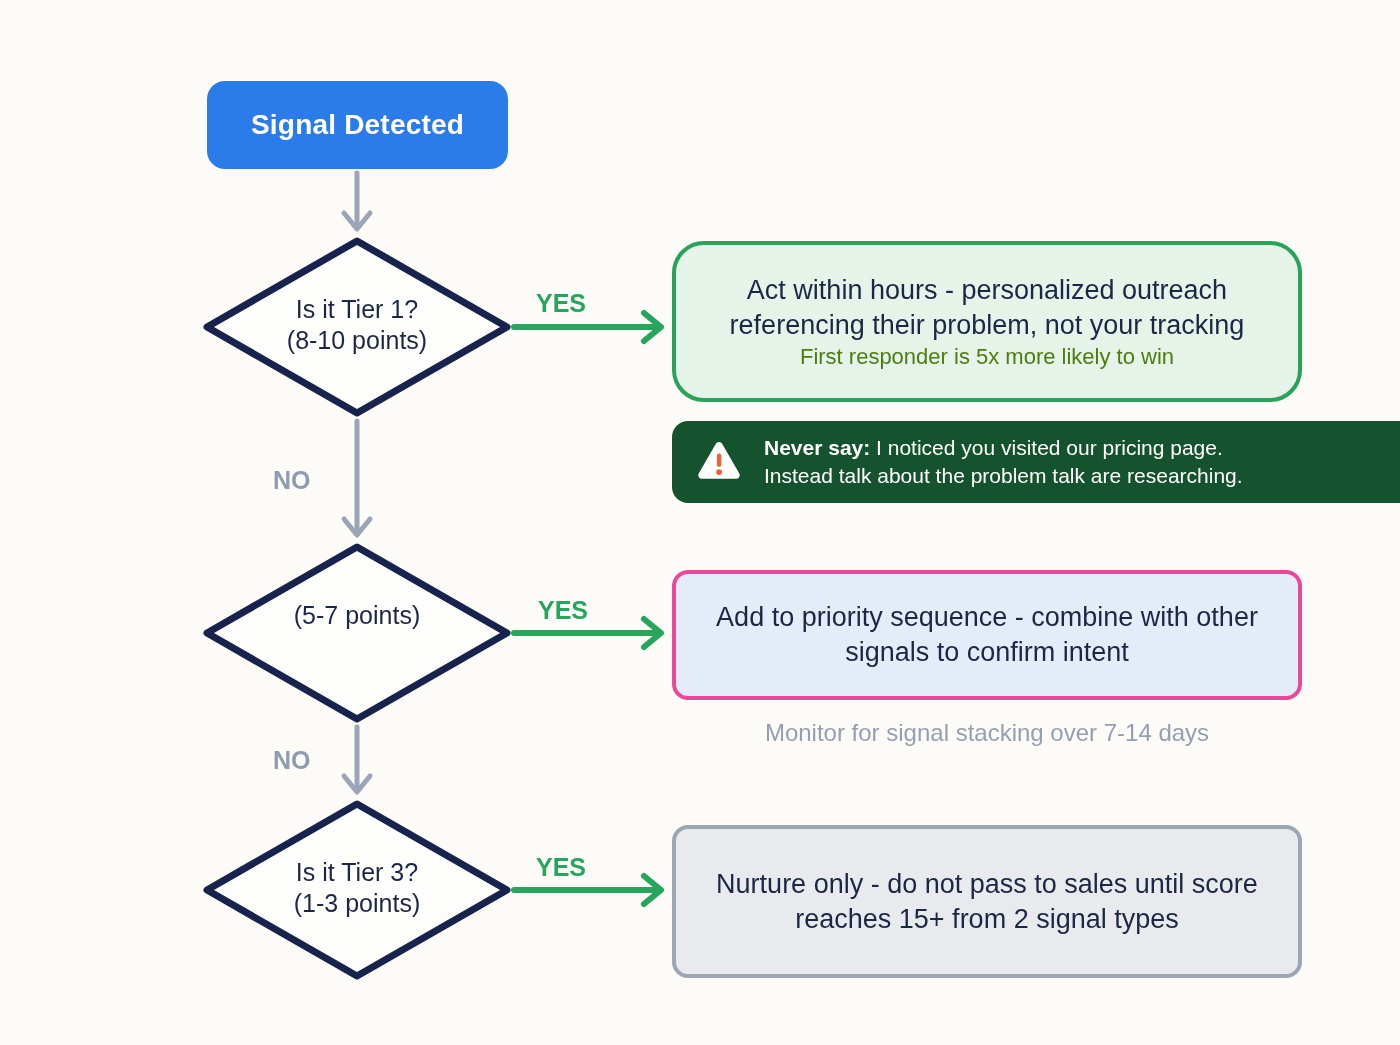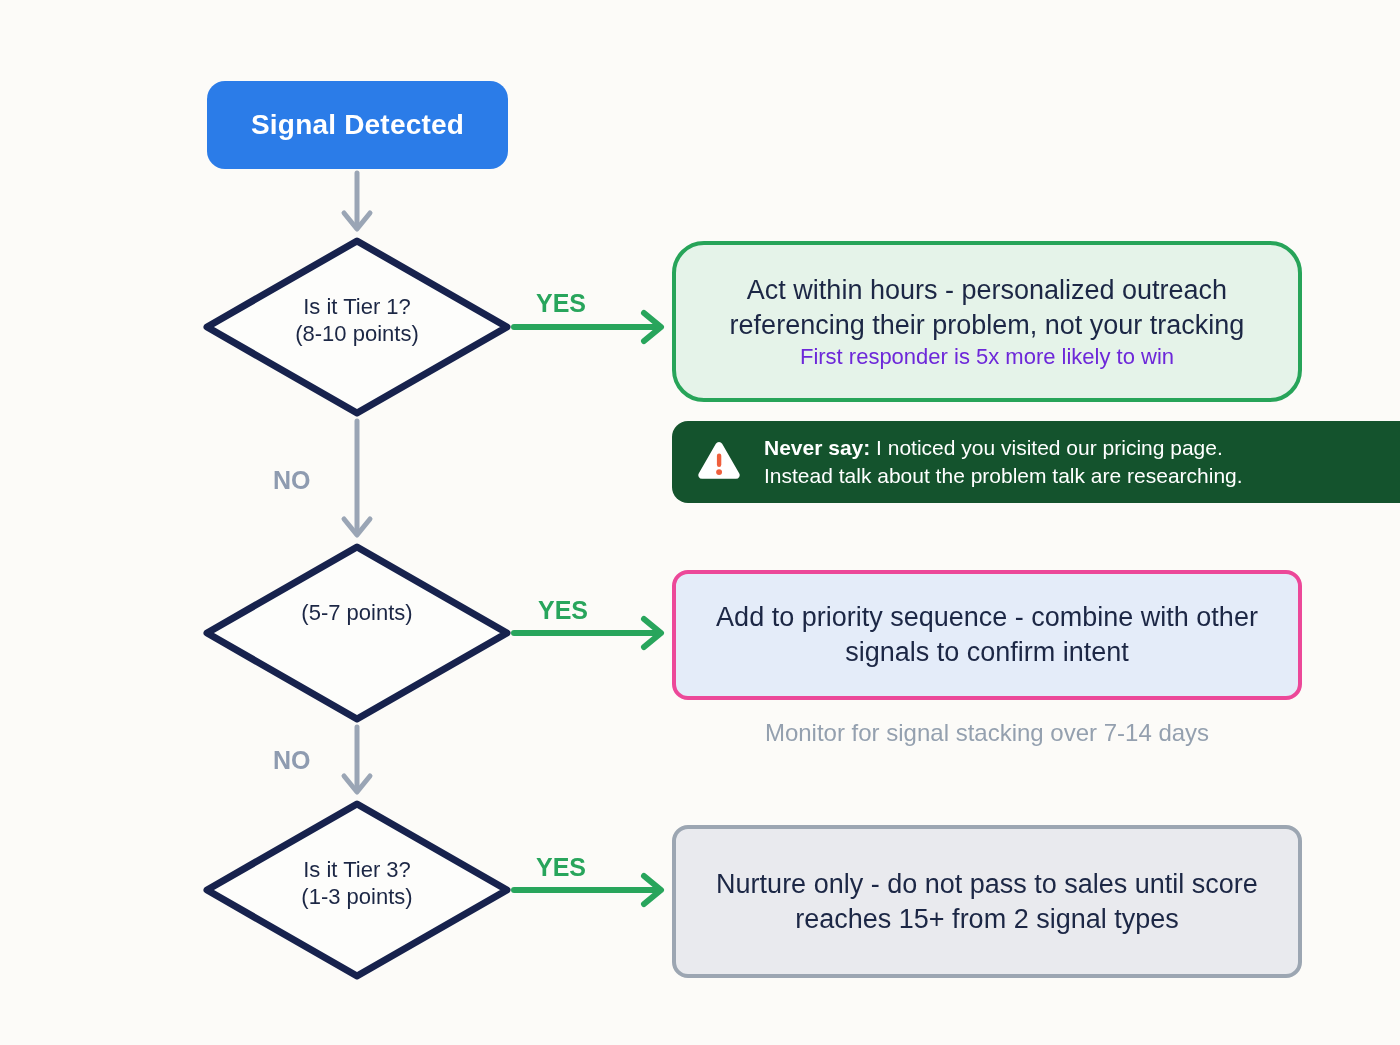--- a/index.html
+++ b/index.html
@@ -29,21 +29,21 @@
     letter-spacing: 0.2px;
   }
 
   
   .diamond-text {
     position: absolute;
     left: 207px;
     width: 300px;
     text-align: center;
     color: #1c2745;
-    font-size: 22px;
+    font-size: 25px;
     font-weight: 500;
     line-height: 1.22;
   }
   .dt1 { top: 294px; }
   .dt2 { top: 600px; }
   .dt3 { top: 857px; }
 
   
   .edge-label {
     position: absolute;
@@ -73,21 +73,21 @@
   .outcome .main {
     font-size: 27px;
     font-weight: 500;
     line-height: 1.28;
     max-width: 584px;
   }
   .outcome .sub {
     font-size: 22px;
     font-weight: 400;
     margin-top: 2px;
-    color: #6d28d9;
+    color: #4d7c0f;
   }
   .box-tier1 {
     top: 241px; height: 161px;
     background: #e5f3e9;
     border: 4px solid #27a459;
     border-radius: 32px;
   }
   .box-tier2 {
     top: 570px; height: 130px;
     background: #e4ecf9;

